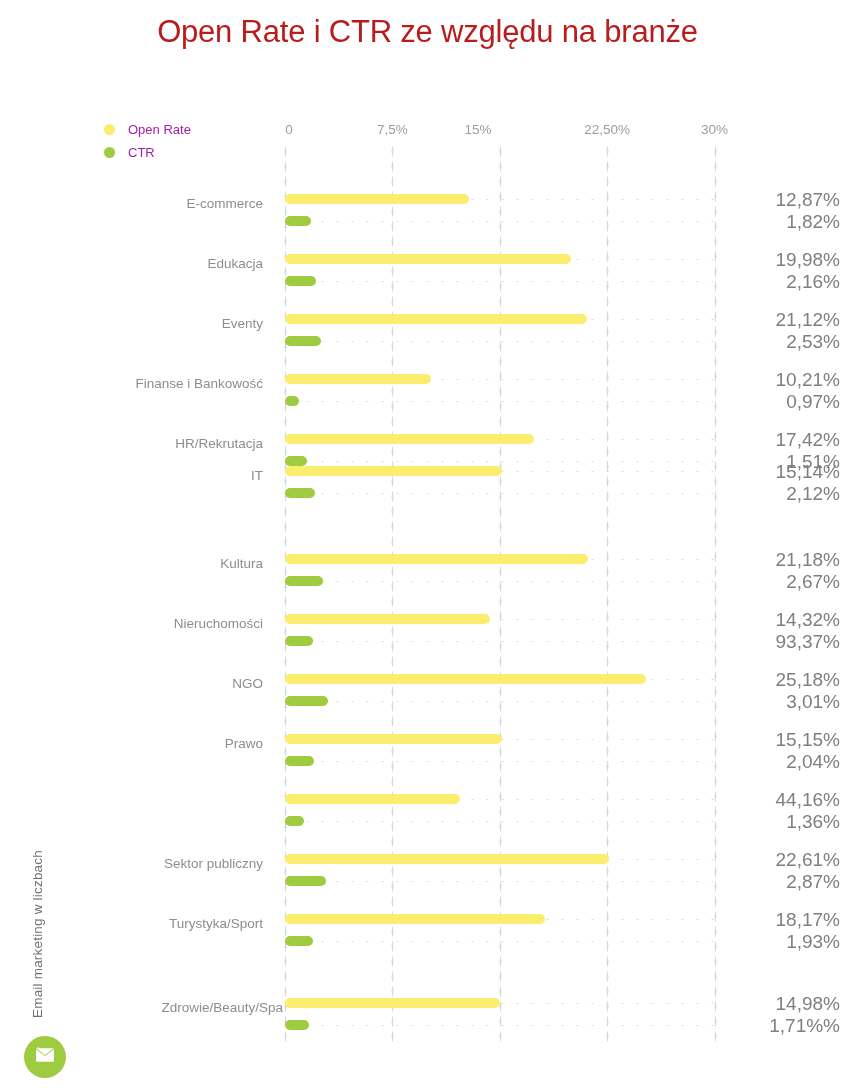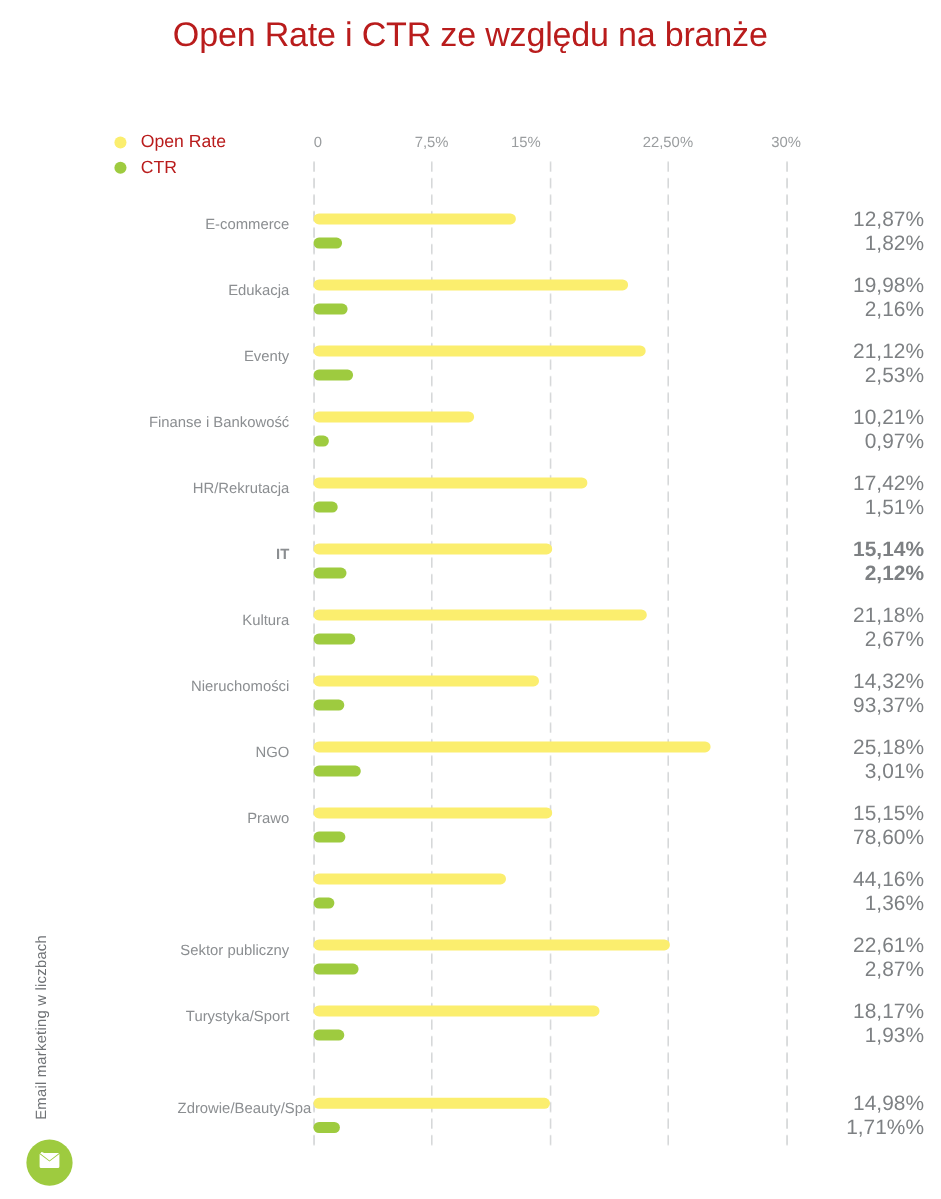--- a/index.html
+++ b/index.html
@@ -70,22 +70,22 @@
   .legend-dot {
     width: 11px;
     height: 11px;
     border-radius: 50%;
     margin-right: 13px;
     flex: 0 0 auto;
   }
   .legend-dot.open { background: #fbee6e; }
   .legend-dot.ctr  { background: #9ecb3f; }
   .legend-label {
-    font-size: 16px;
-    color: #b91c1c;
+    font-size: 13px;
+    color: #a21caf;
     white-space: nowrap;
     text-align: right;
   }
 
   
   .plot {
     position: absolute;
     left: 0;
     top: 0;
     width: 855px;
@@ -252,21 +252,21 @@
       <div class="row-label">HR/Rekrutacja</div>
       <div class="bar-track open">
         <div class="bar open" style="width: 249.454px; background: rgb(251, 238, 110);"></div>
       </div>
       <div class="value open">17,42%</div>
       <div class="bar-track ctr">
         <div class="bar ctr" style="width: 21.6232px; background: rgb(158, 203, 63);"></div>
       </div>
       <div class="value ctr">1,51%</div>
     </div>
-    <div class="row" style="top: 484px; font-weight: bold;">
+    <div class="row" style="top: 456px;">
       <div class="row-label">IT</div>
       <div class="bar-track open">
         <div class="bar open" style="width: 216.805px; background: rgb(251, 238, 110);"></div>
       </div>
       <div class="value open">15,14%</div>
       <div class="bar-track ctr">
         <div class="bar ctr" style="width: 30.3584px; background: rgb(158, 203, 63);"></div>
       </div>
       <div class="value ctr">2,12%</div>
     </div>
@@ -305,21 +305,21 @@
     </div>
     <div class="row" style="top: 724px;">
       <div class="row-label">Prawo</div>
       <div class="bar-track open">
         <div class="bar open" style="width: 216.948px; background: rgb(251, 238, 110);"></div>
       </div>
       <div class="value open">15,15%</div>
       <div class="bar-track ctr">
         <div class="bar ctr" style="width: 29.2128px; background: rgb(158, 203, 63);"></div>
       </div>
-      <div class="value ctr">78,60%</div>
+      <div class="value ctr">2,04%</div>
     </div>
     <div class="row" style="top: 784px;">
       <div class="bar-track open">
         <div class="bar open" style="width: 174.847px; background: rgb(251, 238, 110);"></div>
       </div>
       <div class="value open">44,16%</div>
       <div class="bar-track ctr">
         <div class="bar ctr" style="width: 19.4752px; background: rgb(158, 203, 63);"></div>
       </div>
       <div class="value ctr">1,36%</div>

